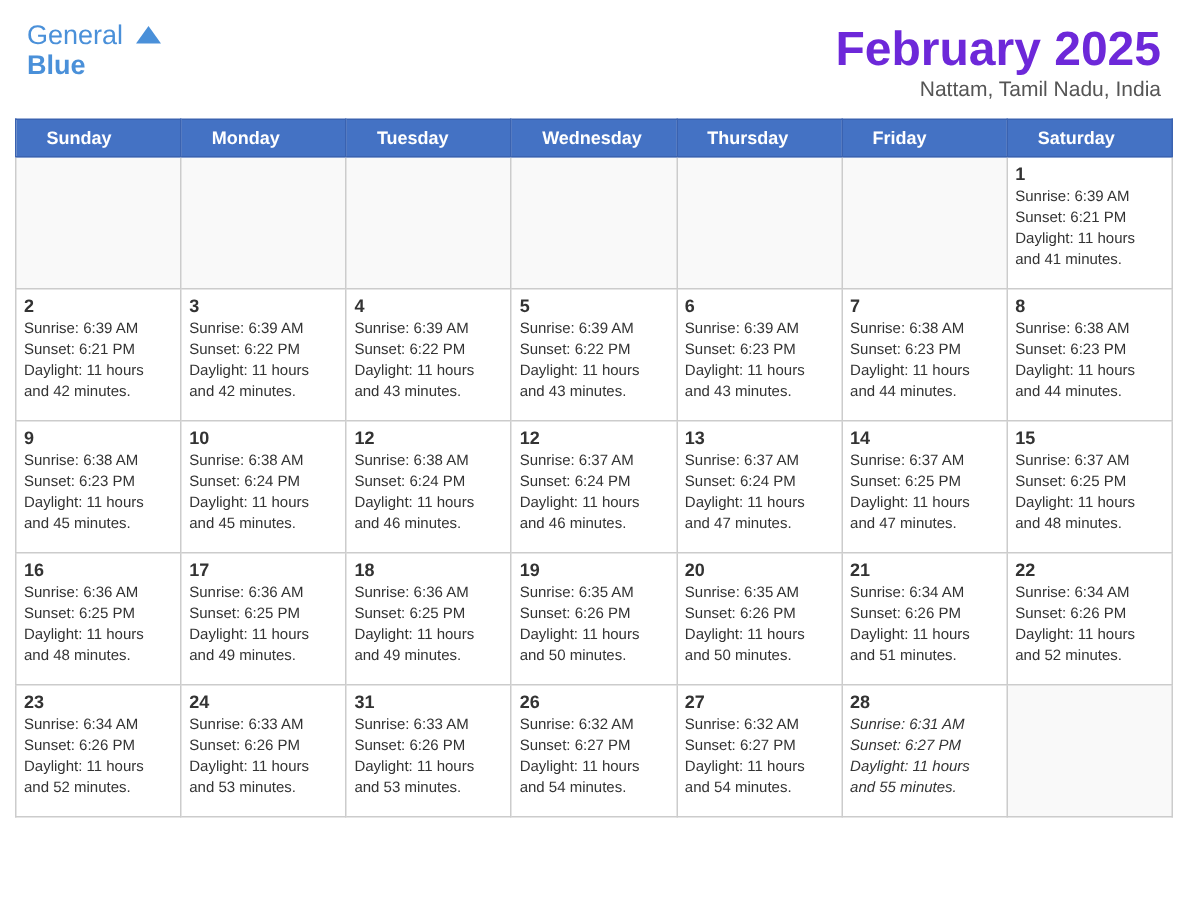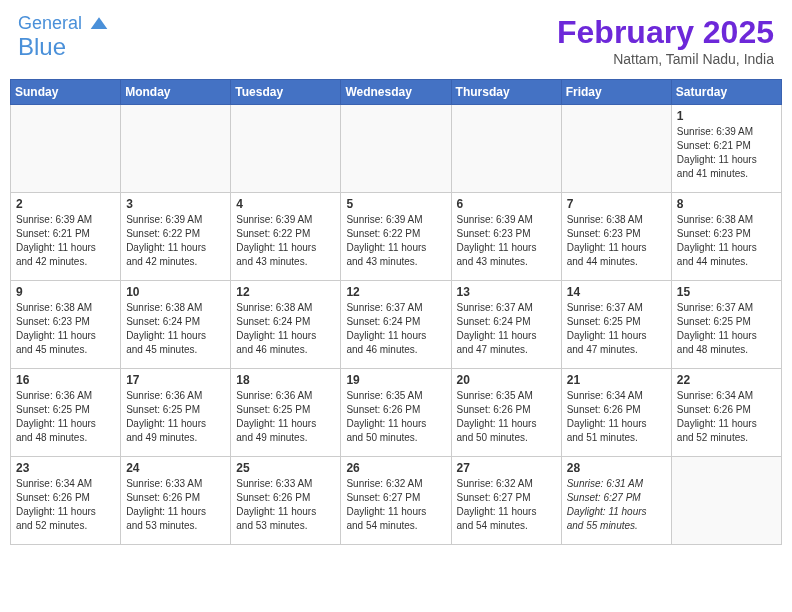--- a/index.html
+++ b/index.html
@@ -50,21 +50,21 @@
     .calendar {
       width: 100%;
       border-collapse: collapse;
       border: 1px solid #ccc;
     }
     .calendar th {
       background-color: #4472c4;
       color: #fff;
       font-size: 12px;
       font-weight: bold;
-      padding: 5px 4px;
+      padding: 5px 20px;
       text-align: left;
       border: 1px solid #3a62b0;
       margin-top: 16px;
     }
     .calendar td {
       border: 1px solid #ccc;
       vertical-align: top;
       padding: 4px 5px;
       width: 110px;
       min-height: 80px;
@@ -95,21 +95,21 @@
 
 <div class="header">
   <div class="logo">
     <div>
       <div class="logo-text">
         <span>General</span>
         <svg class="logo-icon" viewBox="0 0 24 24" style="display:inline-block;vertical-align:middle;">
           <polygon points="2,18 12,4 22,18" fill="#4a90d9"></polygon>
         </svg>
       </div>
-      <div class="logo-text" style="color:#4a90d9;font-size:24px;font-weight:normal;">Blue</div>
+      <div class="logo-text" style="color:#4a90d9;font-size:18px;font-weight:bold;">Blue</div>
     </div>
   </div>
   <div class="title-block">
     <div class="month-title">February 2025</div>
     <div class="location">Nattam, Tamil Nadu, India</div>
   </div>
 </div>
 
 <table class="calendar">
   <thead>
@@ -301,21 +301,21 @@
 and 52 minutes.</div>
         </td>
         <td>
           <span class="day-num">24</span>
           <div class="day-info" style="white-space: pre-line;">Sunrise: 6:33 AM
 Sunset: 6:26 PM
 Daylight: 11 hours
 and 53 minutes.</div>
         </td>
         <td>
-          <span class="day-num">25</span>
+          <span class="day-num">31</span>
           <div class="day-info" style="white-space: pre-line;">Sunrise: 6:33 AM
 Sunset: 6:26 PM
 Daylight: 11 hours
 and 53 minutes.</div>
         </td>
         <td>
           <span class="day-num">26</span>
           <div class="day-info" style="white-space: pre-line;">Sunrise: 6:32 AM
 Sunset: 6:27 PM
 Daylight: 11 hours

